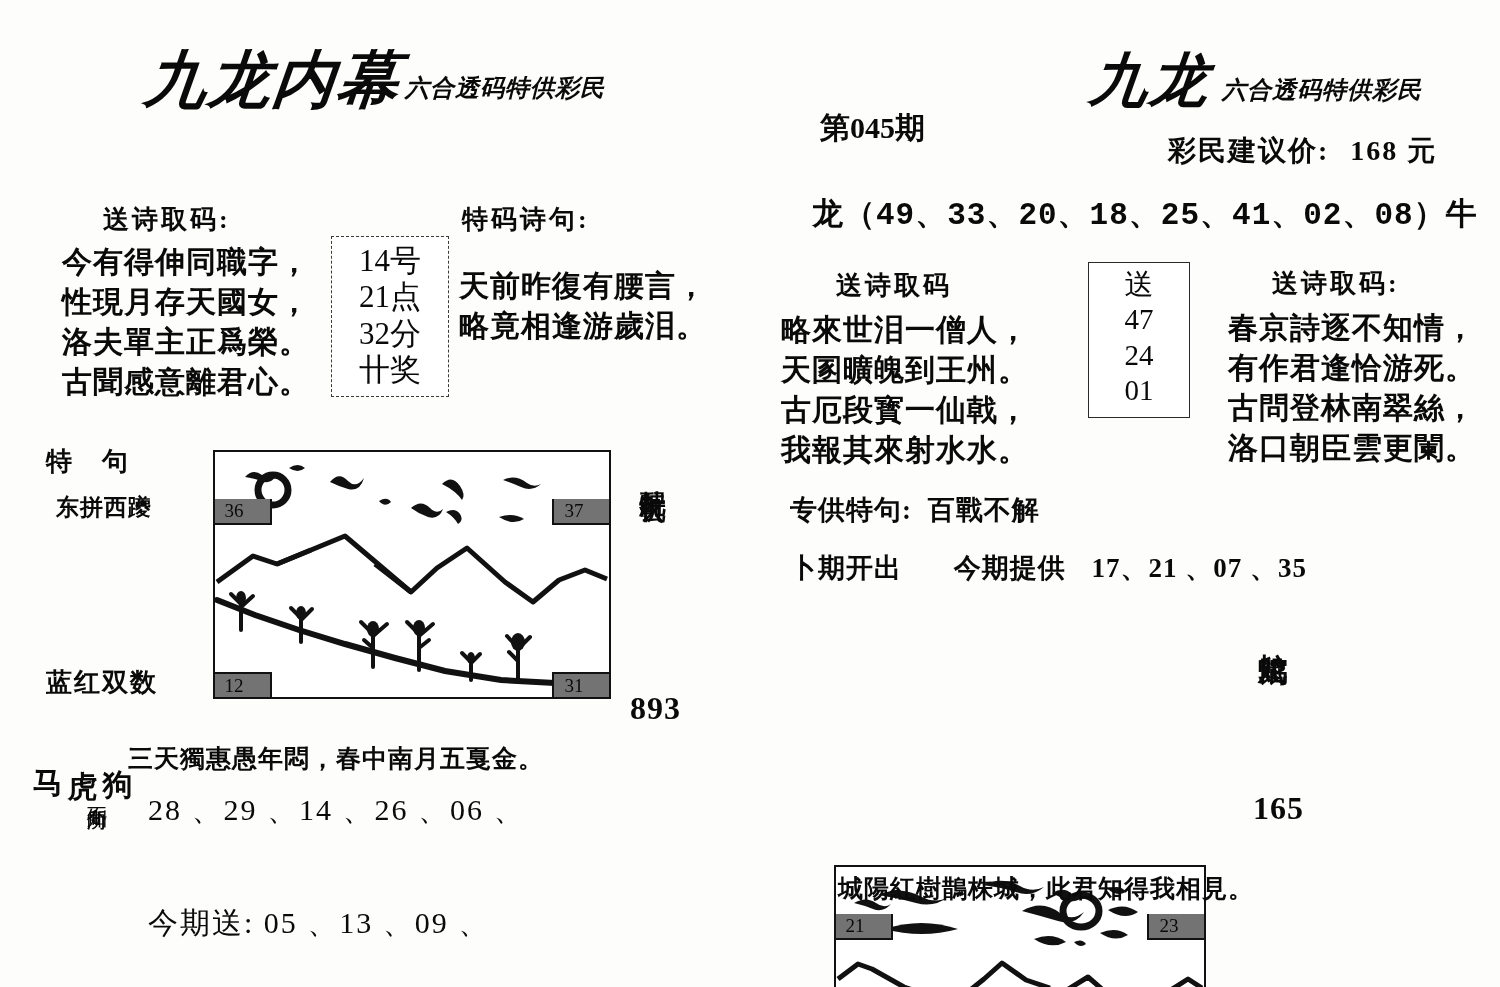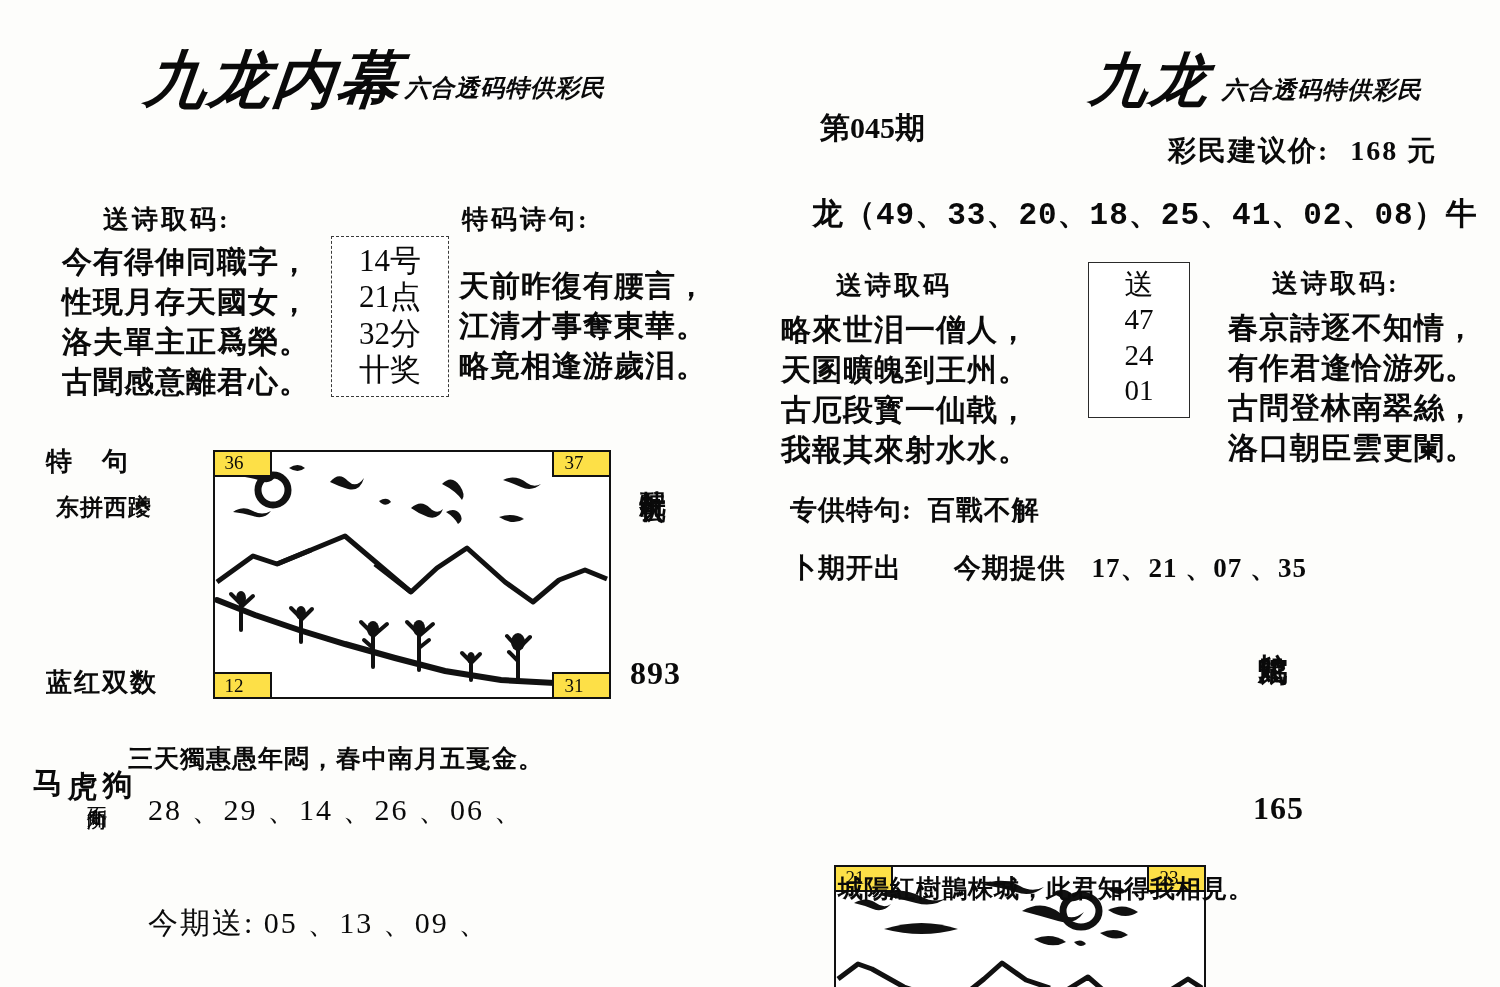--- a/index.html
+++ b/index.html
@@ -65,24 +65,24 @@
   .vert-lg{
     writing-mode:vertical-rl;text-orientation:upright;
     font-size:30px;font-weight:bold;line-height:1.16;letter-spacing:2px;
   }
 
   
   .pic{
     border:2px solid #111;background:#fff;position:relative;overflow:hidden;
   }
   .corner{
-    position:absolute;border:2px solid #111;background:#fde047;
+    position:absolute;border:2px solid #111;background:#737373;
     font-size:19px;line-height:1;text-align:center;
     font-family:"Liberation Serif",serif;
-    padding:2px 16px 3px 0;width:40px;
+    padding:2px 16px 3px 0;width:40px;margin-top:48px;
   }
   .c-tl{left:-1px;top:-1px;border-top:none;border-left:none;}
   .c-tr{right:-1px;top:-1px;border-top:none;border-right:none;}
   .c-bl{left:-1px;bottom:-1px;border-bottom:none;border-left:none;}
   .c-br{right:-1px;bottom:-1px;border-bottom:none;border-right:none;}
 
   .cap{font-size:25px;font-weight:bold;letter-spacing:1px;white-space:nowrap;}
   .label-md{font-size:26px;font-weight:bold;letter-spacing:2px;}
   .bignum{font-size:32px;font-weight:bold;letter-spacing:1px;}
 
@@ -127,21 +127,20 @@
   <div class="abs codebox" style="left:331px;top:236px;width:96px;">
     <div>14号</div>
     <div>21点</div>
     <div>32分</div>
     <div>卄奖</div>
   </div>
 
   <div class="abs poem-title" style="left:462px;top:202px;">特码诗句:</div>
   <div class="abs poem" style="left:459px;top:242px;margin-top:24px;">
     <div>天前昨復有腰言，</div>
-    <div>江清才事奪東華。</div>
     <div>略竟相逢游歲泪。</div>
   </div>
 
   <div class="abs poem-title" style="left:836px;top:268px;">送诗取码</div>
   <div class="abs poem" style="left:781px;top:310px;">
     <div>略來世泪一僧人，</div>
     <div>天圂曠魄到王州。</div>
     <div>古厄段寳一仙戟，</div>
     <div>我報其來射水水。</div>
   </div>
@@ -215,21 +214,21 @@
         <ellipse cx="256" cy="206" rx="4" ry="6"></ellipse>
       </g>
     </svg>
     <div class="corner c-tl">36</div>
     <div class="corner c-tr">37</div>
     <div class="corner c-bl">12</div>
     <div class="corner c-br">31</div>
   </div>
 
   <div class="abs vert" style="left:638px;top:470px;">特配玄机</div>
-  <div class="abs bignum" style="left:630px;top:655px;">893</div>
+  <div class="abs bignum" style="left:630px;top:690px;">893</div>
 
   <div class="abs vert-lg" style="left:30px;top:746px;">
     <div>狗</div>
     <div>虎</div>
     <div>马</div>
   </div>
   <div class="abs vert-sm" style="left:85px;top:790px;">不知所向</div>
 
   <div class="abs cap" style="left:128px;top:742px;">三天獨惠愚年悶，春中南月五戛金。</div>
   <div class="abs numrow" style="left:148px;top:790px;font-family:'Liberation Serif',serif;">28 、29 、14 、26 、06 、</div>

